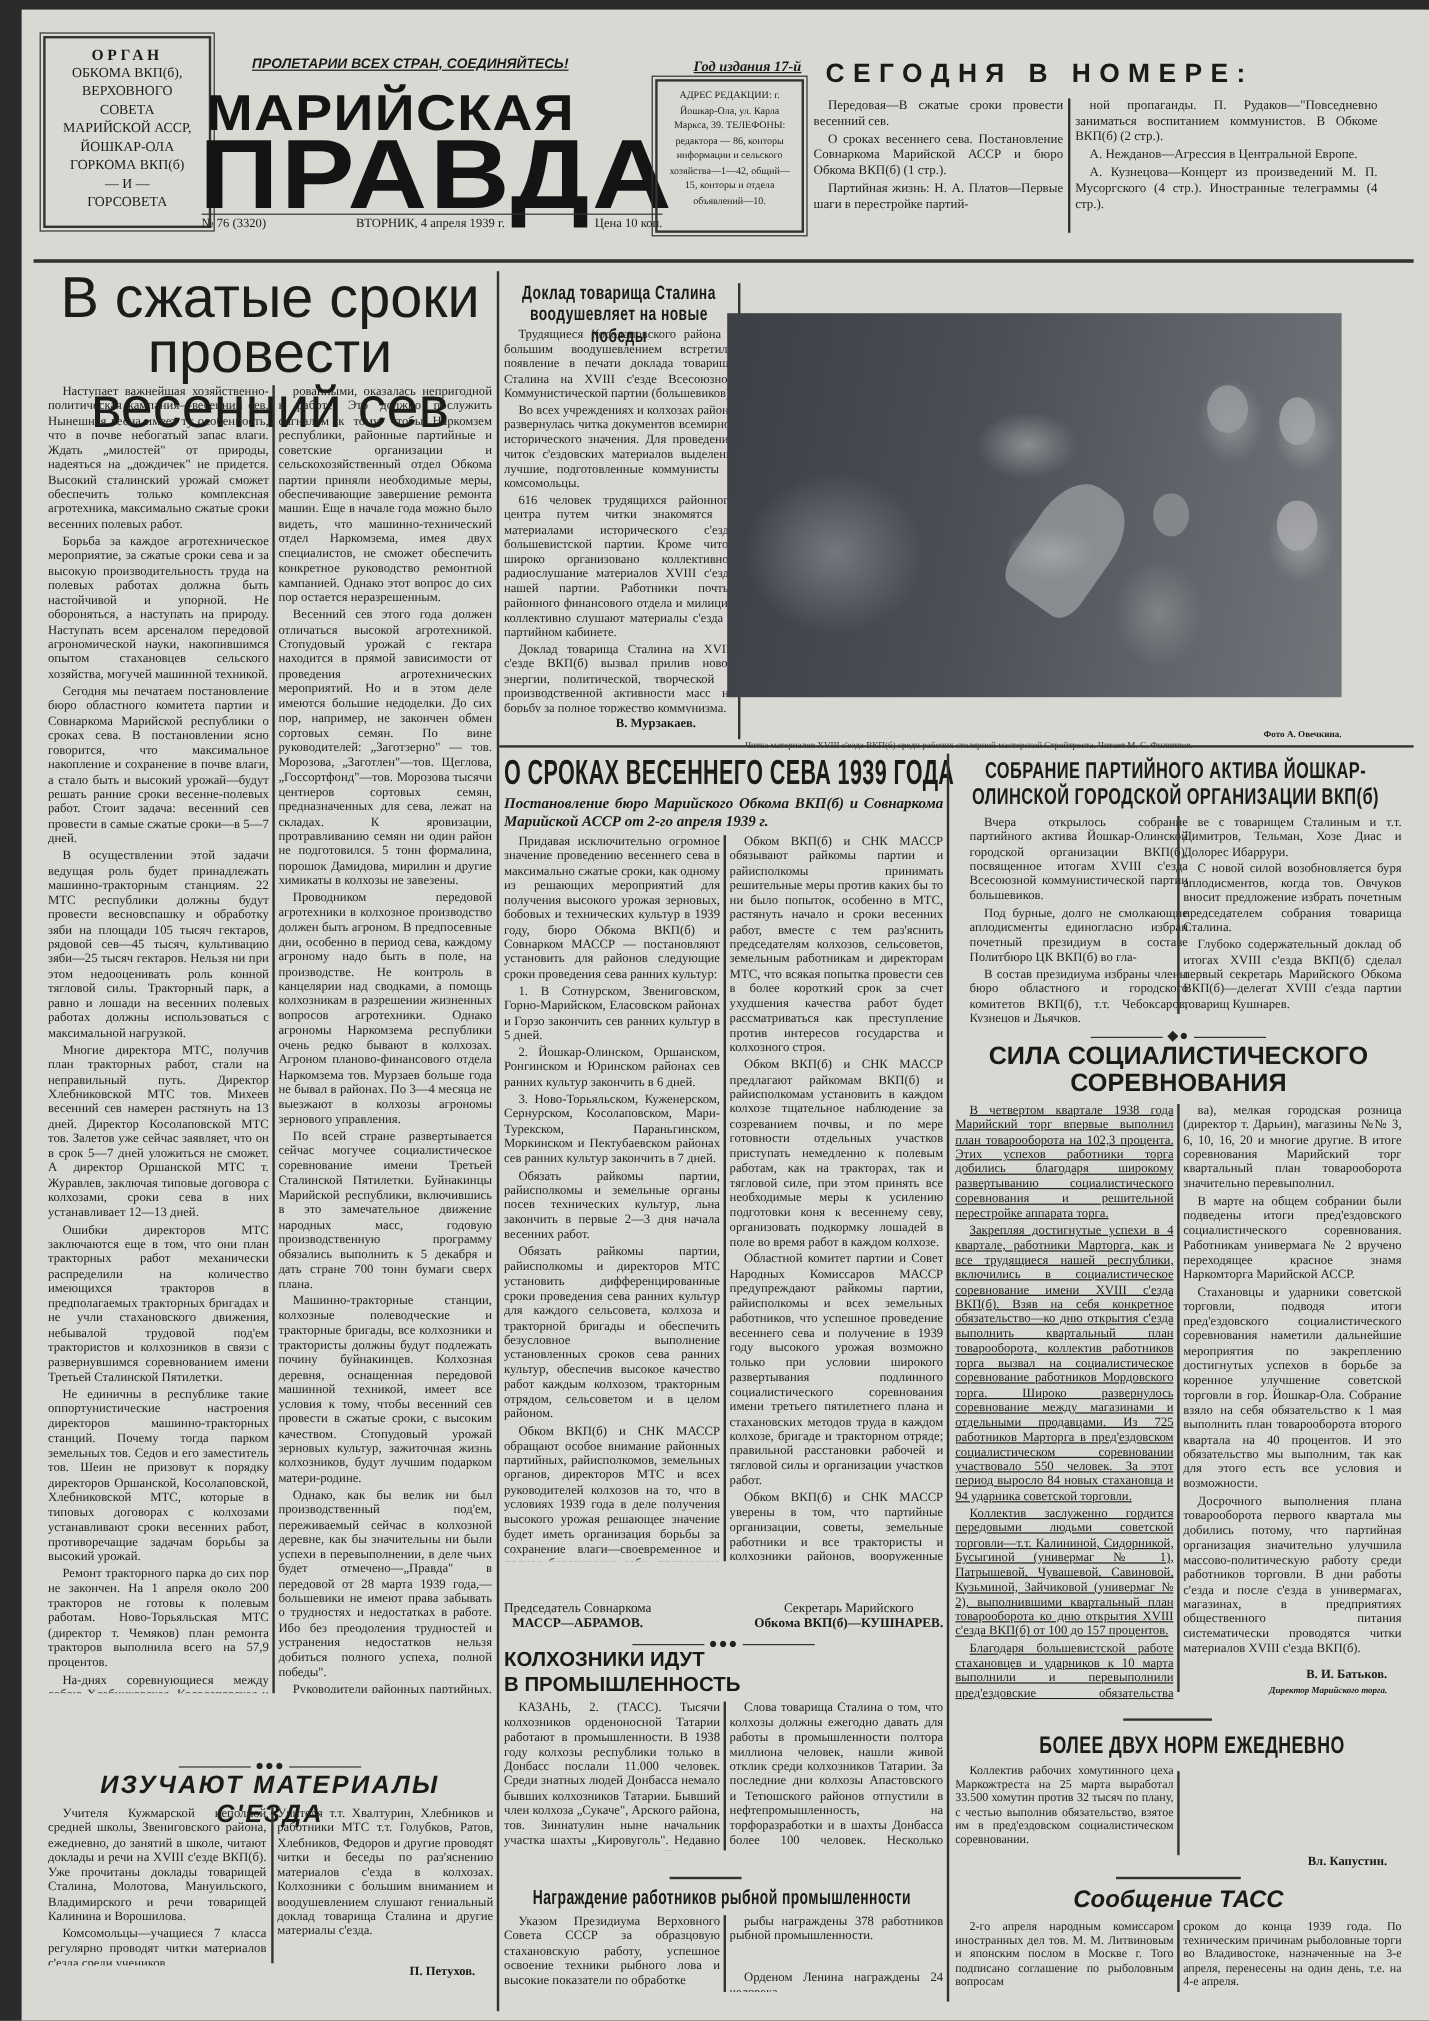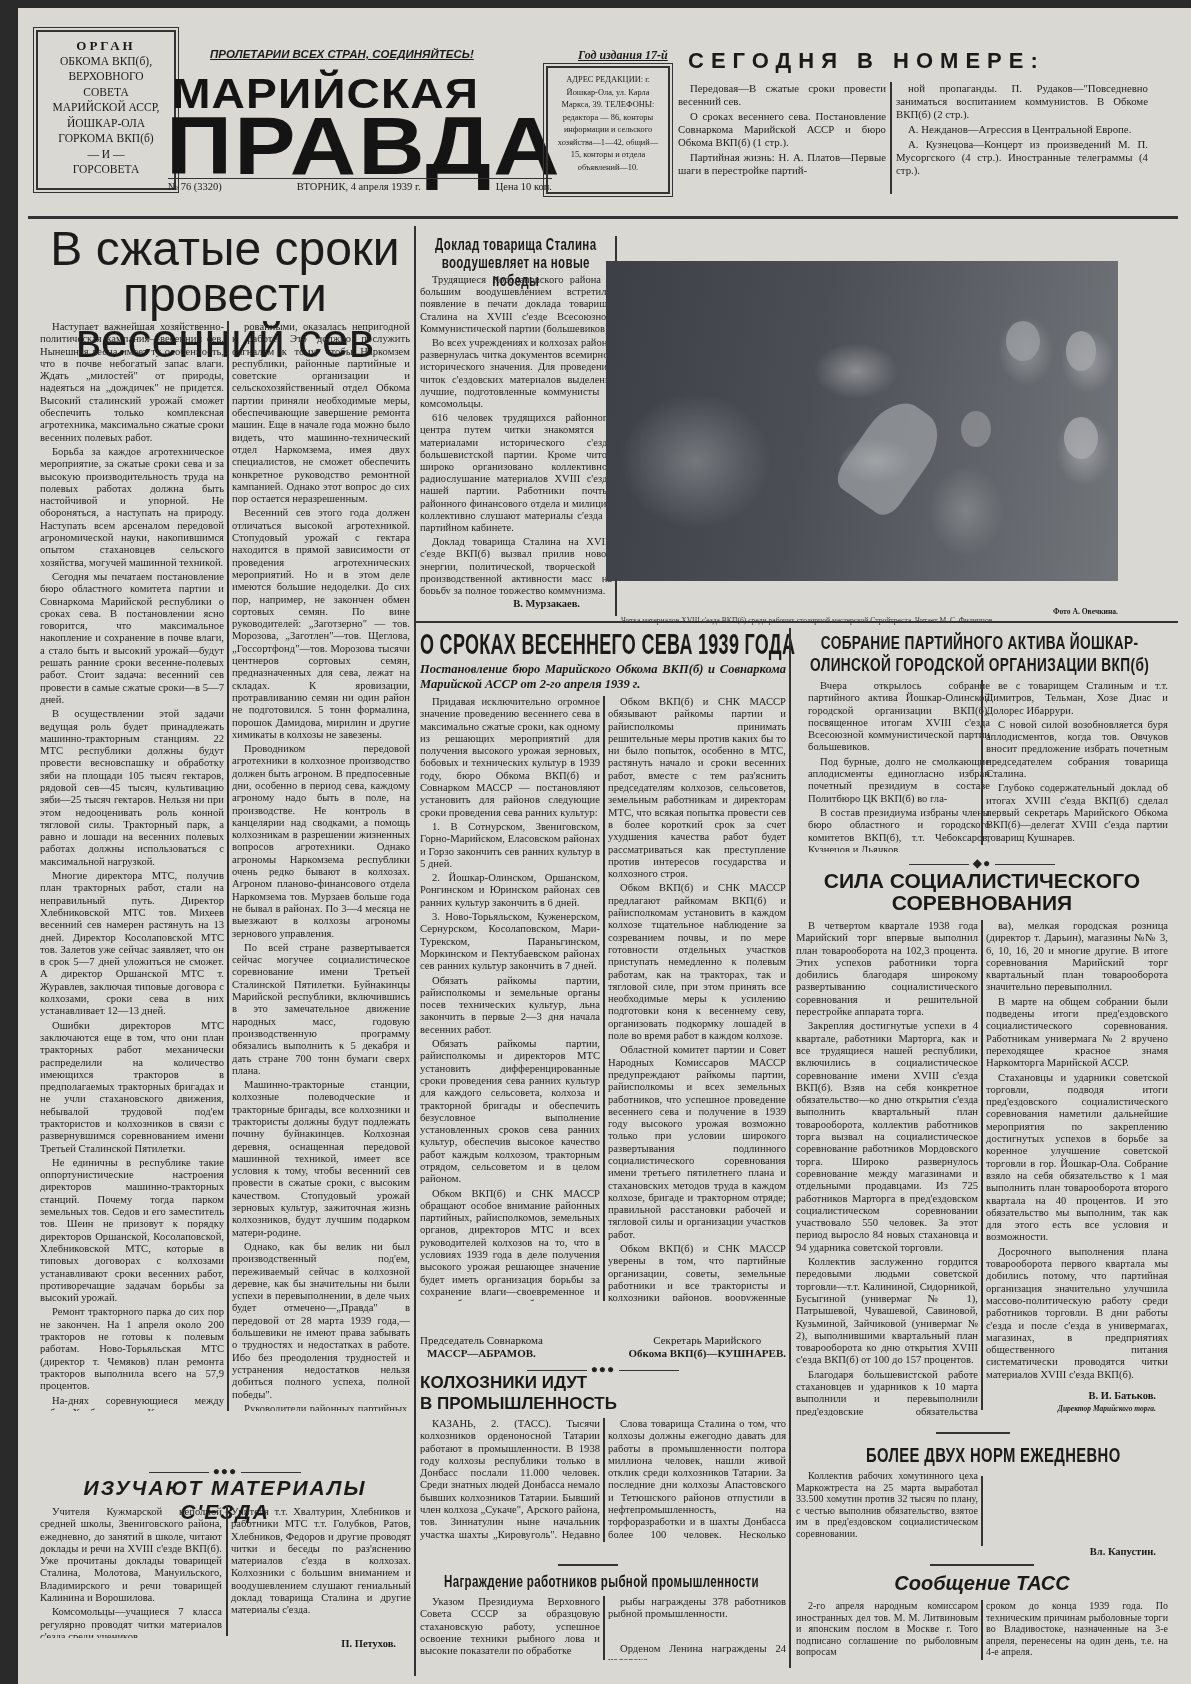--- a/index.html
+++ b/index.html
@@ -228,21 +228,21 @@
   </div>
 
   <div class="abs ornament" style="left:778px;top:848px;width:372px;">
     <span class="line"></span> ◆● <span class="line"></span>
   </div>
 
   <div class="abs" style="left:778px;top:862px;width:372px;text-align:center;font-family:'Liberation Sans',sans-serif;font-weight:bold;font-size:21px;line-height:22px;">
     <div>СИЛА СОЦИАЛИСТИЧЕСКОГО</div>
     <div>СОРЕВНОВАНИЯ</div>
   </div>
-  <div class="abs txt" style="left:778px;top:912px;width:182px;height:496px;">
+  <div class="abs txt" style="left:778px;top:912px;width:182px;height:496px;text-decoration:underline;">
     <p>В четвертом квартале 1938 года Марийский торг впервые выполнил план товарооборота на 102,3 процента. Этих успехов работники торга добились благодаря широкому развертыванию социалистического соревнования и решительной перестройке аппарата торга.</p>
     <p>Закрепляя достигнутые успехи в 4 квартале, работники Марторга, как и все трудящиеся нашей республики, включились в социалистическое соревнование имени XVIII с'езда ВКП(б). Взяв на себя конкретное обязательство—ко дню открытия с'езда выполнить квартальный план товарооборота, коллектив работников торга вызвал на социалистическое соревнование работников Мордовского торга. Широко развернулось соревнование между магазинами и отдельными продавцами. Из 725 работников Марторга в пред'ездовском социалистическом соревновании участвовало 550 человек. За этот период выросло 84 новых стахановца и 94 ударника советской торговли.</p>
     <p>Коллектив заслуженно гордится передовыми людьми советской торговли—т.т. Калининой, Сидорникой, Бусыгиной (универмаг № 1), Патрышевой, Чувашевой, Савиновой, Кузьминой, Зайчиковой (универмаг № 2), выполнившими квартальный план товарооборота ко дню открытия XVIII с'езда ВКП(б) от 100 до 157 процентов.</p>
     <p>Благодаря большевистской работе стахановцев и ударников к 10 марта выполнили и перевыполнили пред'ездовские обязательства универмаги № 1 и № 2 (директора т.т. Крылова и Шевеле-</p>
   </div>
   <div class="vrule" style="left:963px;top:912px;height:490px;"></div>
   <div class="abs txt" style="left:968px;top:912px;width:182px;height:460px;">
     <p>ва), мелкая городская розница (директор т. Дарьин), магазины №№ 3, 6, 10, 16, 20 и многие другие. В итоге соревнования Марийский торг квартальный план товарооборота значительно перевыполнил.</p>
     <p>В марте на общем собрании были подведены итоги пред'ездовского социалистического соревнования. Работникам универмага № 2 вручено переходящее красное знамя Наркомторга Марийской АССР.</p>
     <p>Стахановцы и ударники советской торговли, подводя итоги пред'ездовского социалистического соревнования наметили дальнейшие мероприятия по закреплению достигнутых успехов в борьбе за коренное улучшение советской торговли в гор. Йошкар-Ола. Собрание взяло на себя обязательство к 1 мая выполнить план товарооборота второго квартала на 40 процентов. И это обязательство мы выполним, так как для этого есть все условия и возможности.</p>

